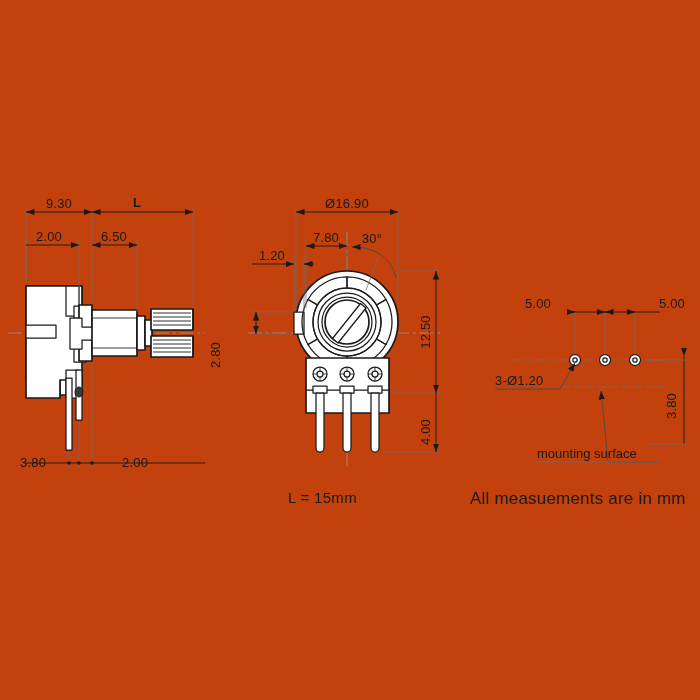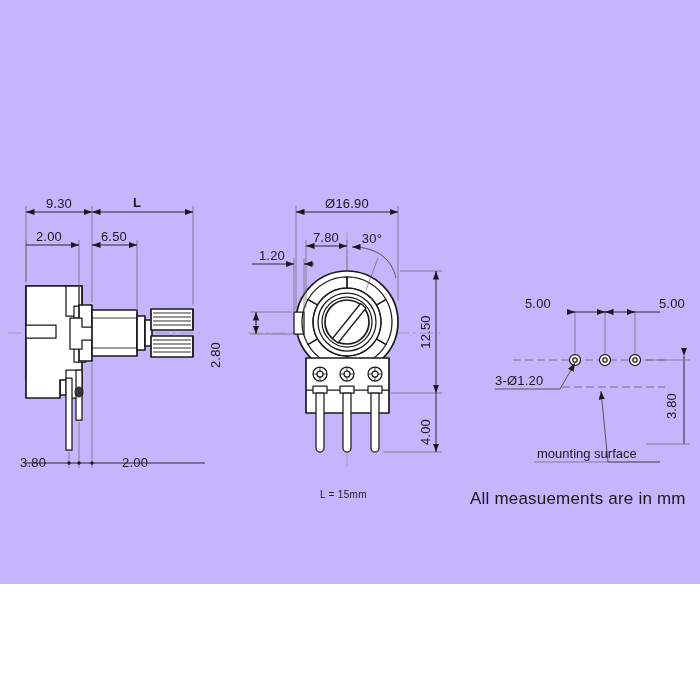--- a/index.html
+++ b/index.html
@@ -8,43 +8,42 @@
     padding: 0;
     background: #ffffff;
   }
   body {
     font-family: "Liberation Sans", sans-serif;
     color: #1a1a1a;
   }
   #sheet {
     position: relative;
     width: 700px;
-    height: 584px;
-    background: #c4b5fd;
+    height: 700px;
+    background: #c2410c;
     overflow: hidden;
   }
   #drawing {
     position: absolute;
     left: 0;
     top: 0;
     width: 700px;
     height: 700px;
   }
   .cap {
     position: absolute;
     font-family: "Liberation Sans", sans-serif;
     white-space: nowrap;
   }
   #cap-l {
     left: 288px;
     top: 489px;
-    font-size: 10px;
+    font-size: 15px;
     letter-spacing: 0.3px;
     color: #1a1a1a;
-    margin-left: 32px;
   }
   #cap-units {
     left: 470px;
     top: 489px;
     font-size: 17px;
     letter-spacing: 0.2px;
     color: #1a1a1a;
   }
 </style>
 </head>

